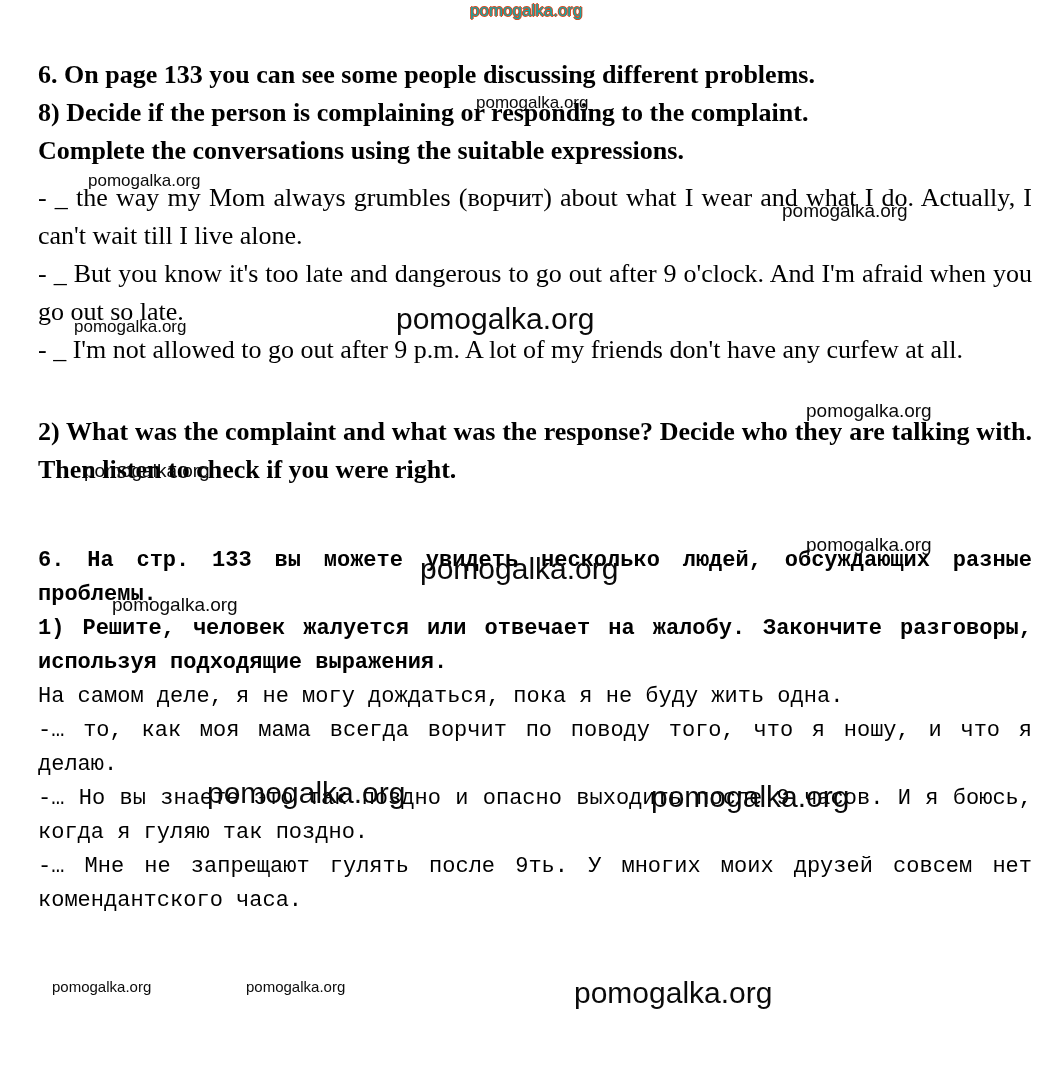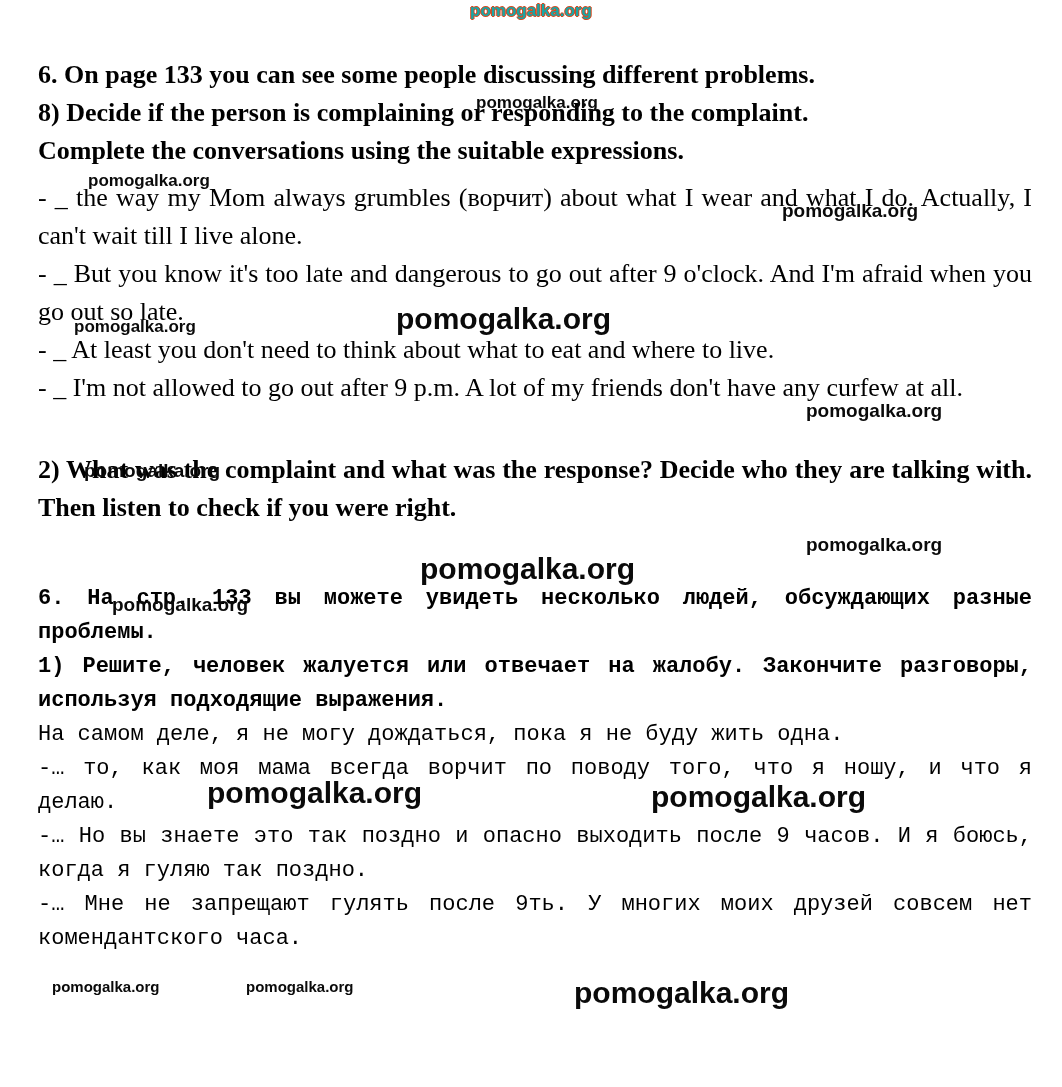--- a/index.html
+++ b/index.html
@@ -26,21 +26,21 @@
     line-height: 34px;
   }
   .bold { font-weight: bold; }
   .gap-dialogue { margin-top: 9px; }
   .gap-subtask2 { margin-top: 44px; }
   .gap-russian  { margin-top: 55px; }
 
   .wm {
     position: absolute;
     font-family: "Liberation Sans", sans-serif;
-    font-weight: bold;
+    font-weight: normal;
     color: #0a0a0a;
     white-space: nowrap;
   }
   .wm-xs { font-size: 15px; }
   .wm-sm { font-size: 17px; }
   .wm-md { font-size: 19px; }
   .wm-lg { font-size: 30px; }
   .wm-color {
     font-size: 17px;
     color: #17a7a7;
@@ -68,21 +68,20 @@
 
 <div class="page">
 
   <div class="content">
     <p class="en bold">6. On page 133 you can see some people discussing different problems.</p>
     <p class="en bold">8) Decide if the person is complaining or responding to the complaint.</p>
     <p class="en bold">Complete the conversations using the suitable expressions.</p>
 
     <p class="en gap-dialogue">- _ the way my Mom always grumbles (ворчит) about what I wear and what I do. Actually, I can't wait till I live alone.</p>
     <p class="en">- _ But you know it's too late and dangerous to go out after 9 o'clock. And I'm afraid when you go out so late.</p>
-    <p class="en">- _ At least you don't need to think about what to eat and where to live.</p>
     <p class="en">- _ I'm not allowed to go out after 9 p.m. A lot of my friends don't have any curfew at all.</p>
 
     <p class="en bold gap-subtask2">2) What was the complaint and what was the response? Decide who they are talking with. Then listen to check if you were right.</p>
 
     <p class="ru bold gap-russian">6. На стр. 133 вы можете увидеть несколько людей, обсуждающих разные проблемы.</p>
     <p class="ru bold">1) Решите, человек жалуется или отвечает на жалобу. Закончите разговоры, используя подходящие выражения.</p>
 
     <p class="ru">На самом деле, я не могу дождаться, пока я не буду жить одна.</p>
     <p class="ru">-… то, как моя мама всегда ворчит по поводу того, что я ношу, и что я делаю.</p>
     <p class="ru">-… Но вы знаете это так поздно и опасно выходить после 9 часов. И я боюсь, когда я гуляю так поздно.</p>

